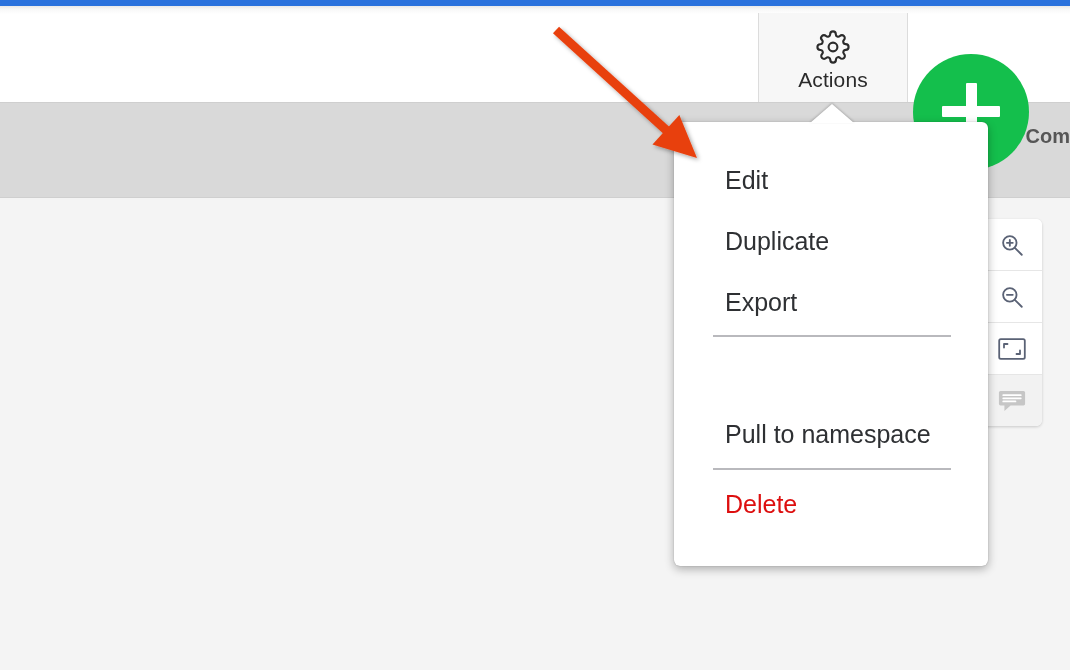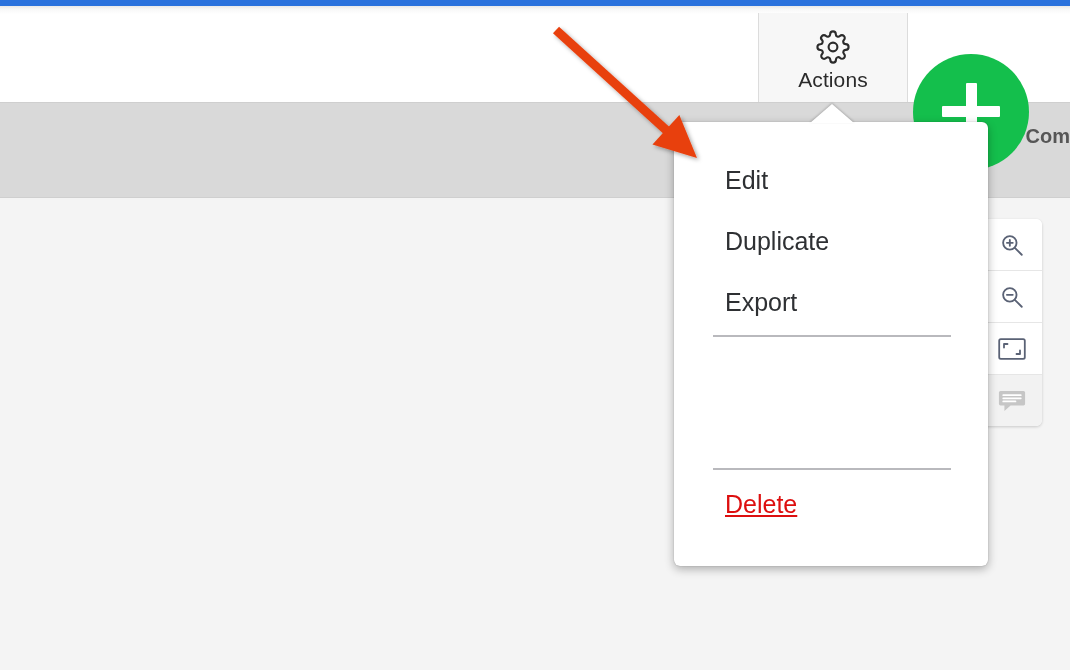--- a/index.html
+++ b/index.html
@@ -186,21 +186,21 @@
     display: flex;
     align-items: center;
     padding-left: 39px;
     box-sizing: border-box;
     font-size: 25px;
     color: #2e3033;
     cursor: pointer;
     white-space: nowrap;
     margin-left: 12px;
   }
-  .menu-item.danger { color: #dd0f0f; text-decoration: underline; }
+  .menu-item.danger { color: #dd0f0f; }
   .menu-divider {
     position: absolute;
     left: 39px;
     width: 238px;
     height: 2px;
     background: #b9b9bd;
   }
 
   
   .annotation-arrow {
@@ -285,20 +285,21 @@
       </span>
     </div>
   </div>
 
   <div class="menu-caret"></div>
   <div class="actions-menu">
     <div class="menu-item" style="top:36px">Edit</div>
     <div class="menu-item" style="top:158px">Export</div>
     <div class="menu-item" style="top:97px">Duplicate</div>
     <div class="menu-divider" style="top:213px"></div>
+    <div class="menu-item" style="top:290px">Pull to namespace</div>
     <div class="menu-divider" style="top:346px"></div>
     <div class="menu-item danger" style="top: 360px; color: rgb(221, 15, 15);">Delete</div>
   </div>
 
   <svg class="annotation-arrow">
     <defs>
       <filter id="arrowShadow" x="-30%" y="-30%" width="170%" height="170%">
         <feDropShadow dx="2" dy="2" stdDeviation="2.2" flood-color="#000" flood-opacity="0.35"></feDropShadow>
       </filter>
     </defs>

